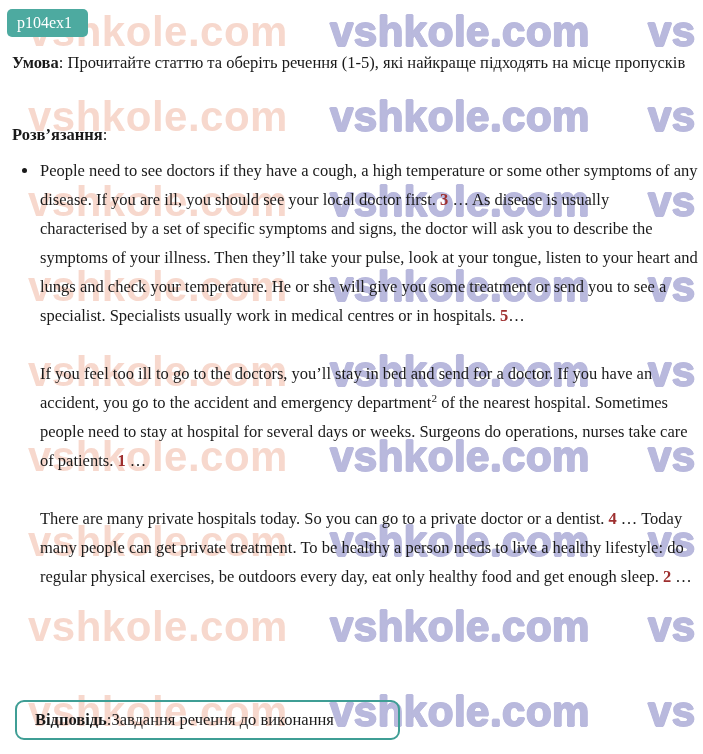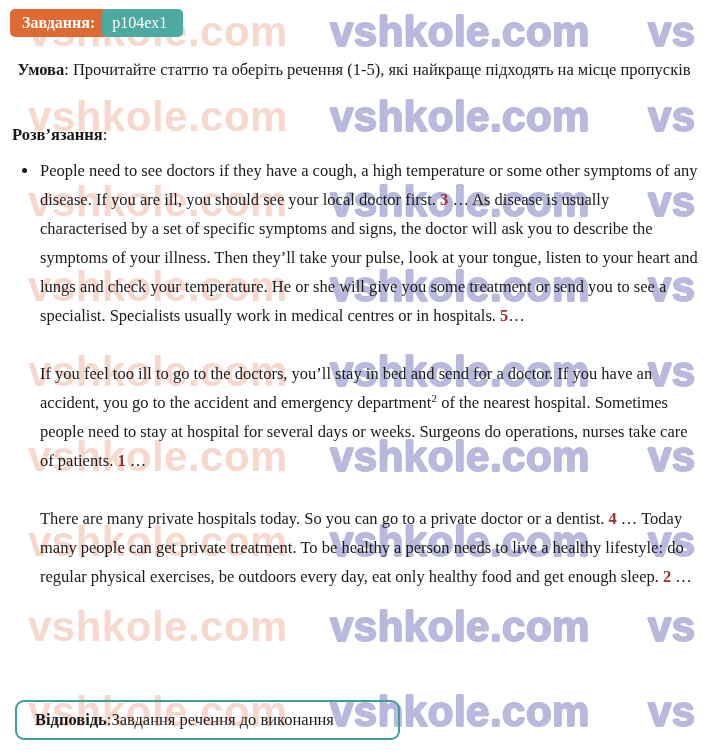--- a/index.html
+++ b/index.html
@@ -95,21 +95,21 @@
   .section {
     position: absolute;
     left: 12px;
     width: 684px;
     font-size: 16.5px;
     line-height: 29px;
   }
   .lead-label {
     font-weight: 700;
   }
-  #umova-block { top: 55px; text-align: center; }
+  #umova-block { top: 48px; }
   #rozv-block  { top: 120px; }
 
   #answer-list {
     position: absolute;
     left: 12px;
     top: 156px;
     width: 688px;
     margin: 0;
     padding: 0;
     list-style: none;
@@ -210,21 +210,20 @@
     <div class="wm-row" style="top: 690px;">
       <span class="wm wm-pink" style="left: 28px;">vshkole.com</span>
       <span class="wm wm-outline" style="left: 330px;">vshkole.com</span>
       <span class="wm wm-outline" style="left: 648px;">vs</span>
     </div>
   </div>
 
 <div id="content">
 
   <div id="task-header">
-    <span id="task-label-badge">Завдання:</span>
     <span id="task-id-badge">p104ex1</span>
   </div>
 
   <div id="umova-block" class="section">
     <span class="lead-label">Умова</span><span>: </span><span>Прочитайте статтю та оберіть речення (1-5), які найкраще підходять на місце пропусків</span>
   </div>
 
   <div id="rozv-block" class="section">
     <span class="lead-label">Розв’язання</span><span>:</span>
   </div>

